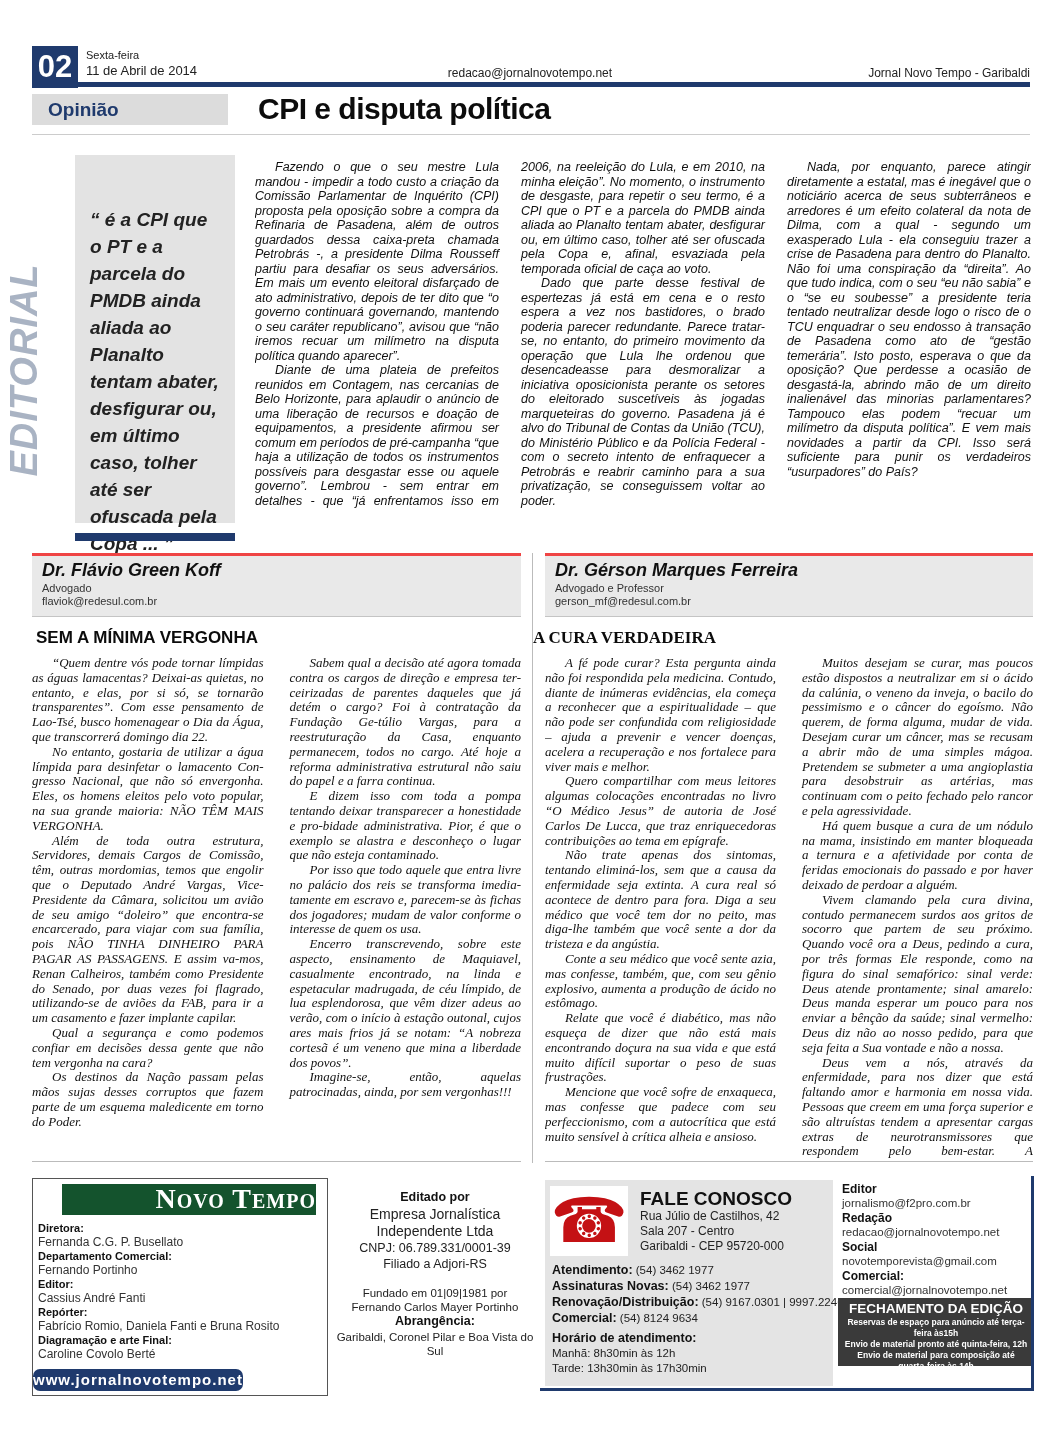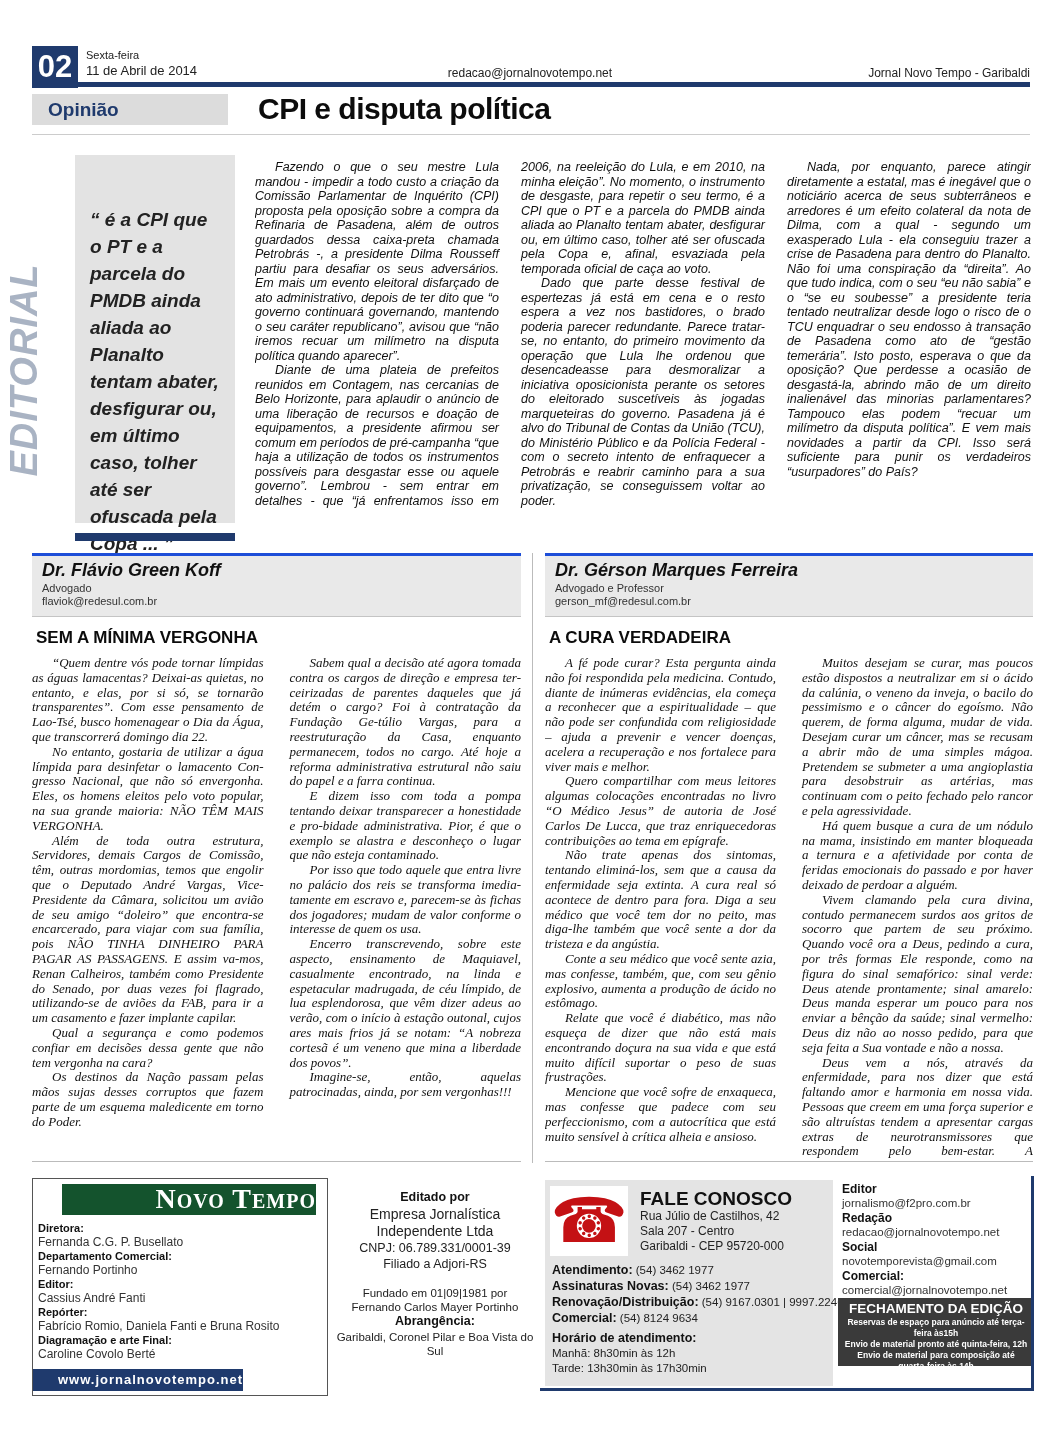--- a/index.html
+++ b/index.html
@@ -24,47 +24,47 @@
             color:#a9b3c3;letter-spacing:1px;}
   .quote-box{position:absolute;left:75px;top:155px;width:160px;height:368px;background:#e3e3e3;box-sizing:border-box;
              padding:52px 13px 0 15px;}
   .quote-box p{margin:0;font-size:19px;line-height:1.42;font-weight:bold;font-style:italic;color:#222;}
   .quote-bar{position:absolute;left:75px;top:533px;width:160px;height:8px;background:#1f3a6d;}
   .ed-body{position:absolute;left:255px;top:160px;width:776px;height:362px;
            column-count:3;column-gap:22px;font-style:italic;font-size:12.5px;line-height:14.5px;
            text-align:justify;color:#111;overflow:hidden;}
   .ed-body p{margin:0;text-indent:20px;}
   
-  .byline{position:absolute;top:553px;height:64px;background:#e9e9e9;border-top:3px solid #1d4ed8;
+  .byline{position:absolute;top:553px;height:64px;background:#e9e9e9;border-top:3px solid #ef4444;
           border-bottom:1px solid #c4c4c4;box-sizing:border-box;padding:4px 10px;}
   .byline.left{left:32px;width:489px;}
   .byline.right{left:545px;width:488px;}
   .by-name{font-size:18px;font-weight:bold;font-style:italic;color:#111;line-height:20px;}
   .by-role{font-size:11px;color:#333;line-height:13px;margin-top:2px;}
   .by-mail{font-size:11px;color:#333;line-height:13px;}
   .art-title{position:absolute;top:628px;font-size:17px;font-weight:bold;color:#0c0c0c;}
   .art-title.left{left:36px;}
-  .art-title.right{left:549px;}
+  .art-title.right{left:533px;font-family:Liberation Serif, serif;}
   .art-body{position:absolute;top:656px;height:506px;column-count:2;column-gap:26px;
             font-family:"Liberation Serif",serif;font-style:italic;font-size:13px;line-height:14.8px;
             text-align:justify;color:#111;overflow:hidden;border-bottom:1px solid #bbbbbb;box-sizing:border-box;}
   .art-body.left{left:32px;width:489px;}
   .art-body.right{left:545px;width:488px;}
   .art-body p{margin:0;text-indent:20px;}
   .mid-divider{position:absolute;left:532px;top:553px;width:1px;height:610px;background:#bbbbbb;}
   
   .mast-box{position:absolute;left:32px;top:1178px;width:296px;height:218px;border:1px solid #555;box-sizing:border-box;background:#fff;}
   .mast-logo{position:absolute;left:62px;top:1184px;width:254px;height:31px;background:#14532d;color:#fff;
              font-family:"Liberation Serif",serif;font-variant:small-caps;font-weight:bold;font-size:28px;
              text-align:right;line-height:29px;letter-spacing:1px;}
   .credits{position:absolute;left:38px;top:1221px;width:282px;}
   .credit-label{font-size:11px;font-weight:bold;color:#111;line-height:14px;}
   .credit-value{font-size:12px;color:#333;line-height:14px;}
   .site-bar{position:absolute;left:33px;top:1369px;width:210px;height:22px;background:#1f3a6d;color:#fff;
-            font-size:13px;font-weight:bold;text-align:right;line-height:22px;letter-spacing:1px;}
+            font-size:15px;font-weight:bold;text-align:left;line-height:22px;letter-spacing:1px;border-radius:7px;}
   .pub-col{position:absolute;left:333px;top:1190px;width:204px;text-align:center;}
   .pub-col .b{font-weight:bold;font-size:12.5px;color:#111;}
   .pub-company{font-size:14px;color:#222;line-height:17px;margin-top:2px;}
   .pub-line{font-size:12.5px;color:#222;line-height:16px;}
   .pub-found{font-size:11.5px;color:#222;line-height:14px;margin-top:14px;}
   .pub-cov{font-size:11.5px;color:#222;line-height:14px;margin-top:2px;}
   .fale-box{position:absolute;left:545px;top:1180px;width:288px;height:206px;background:#e4e4e4;box-sizing:border-box;padding:6px 8px;}
   .phone-ic{position:absolute;left:550px;top:1186px;width:78px;height:70px;background:#fff;
             color:#c41114;font-size:62px;line-height:70px;text-align:center;}
   .fale-head{position:absolute;left:640px;top:1188px;width:190px;}

